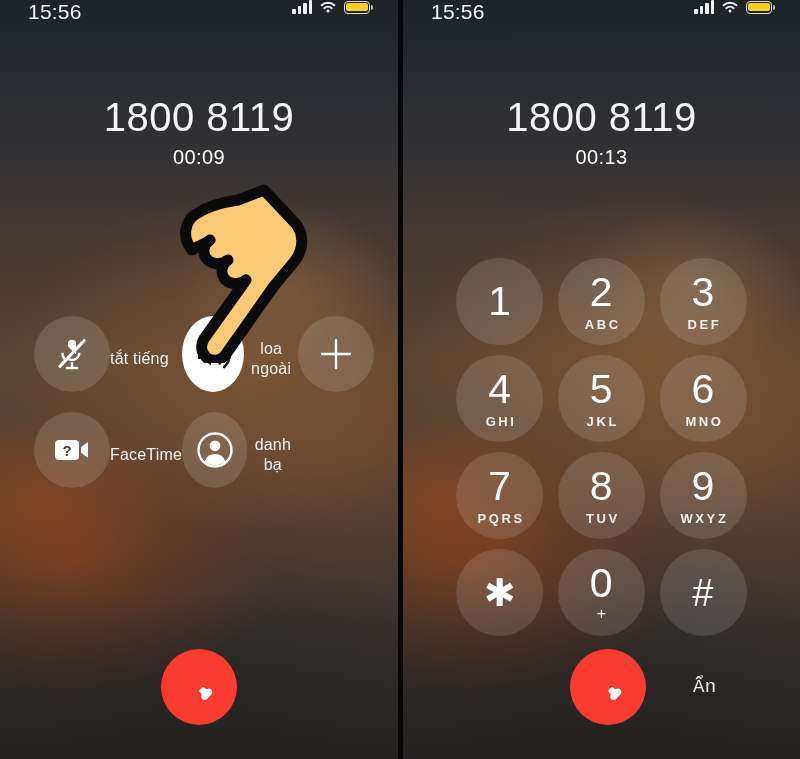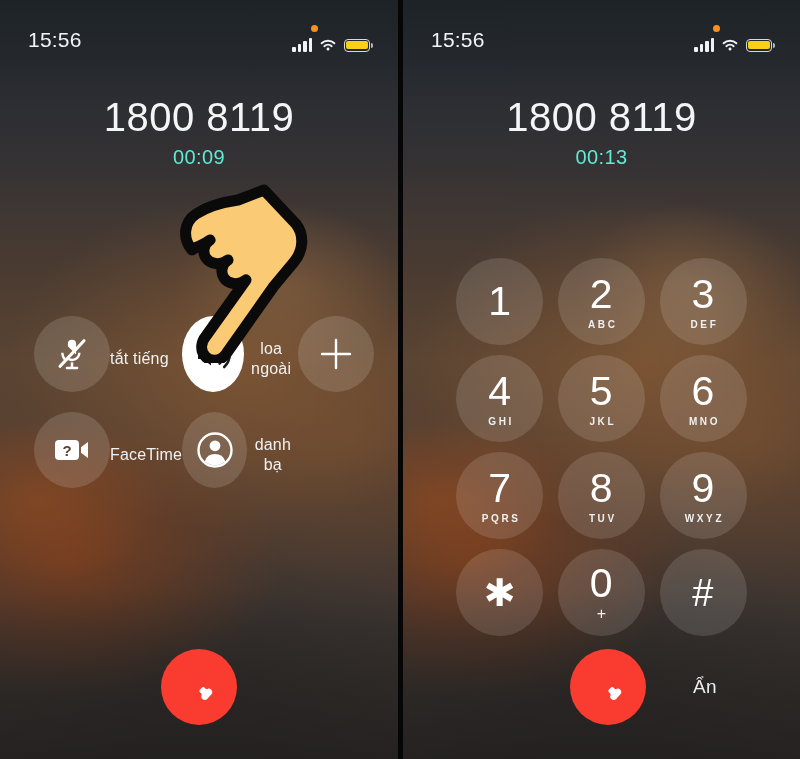--- a/index.html
+++ b/index.html
@@ -68,21 +68,21 @@
                 linear-gradient(0deg, rgba(22,20,20,0.55) 0px, rgba(0,0,0,0) 170px);
     pointer-events: none;
   }
 
   
   .statusbar {
     position: absolute;
     top: 0; left: 0; right: 0;
     height: 52px;
     display: flex;
-    align-items: flex-end;
+    align-items: flex-start;
     justify-content: space-between;
     padding: 0 28px;
     box-sizing: border-box;
     color: #fff;
   }
   .status-time {
     font-size: 21px;
     font-weight: 500;
     letter-spacing: 0.2px;
     color: #f2f3f4;
@@ -137,21 +137,21 @@
   .call-number {
     font-size: 40px;
     font-weight: 400;
     letter-spacing: 0.5px;
     color: #f4f5f6;
     line-height: 1.12;
   }
   .call-timer {
     margin-top: 6px;
     font-size: 20px;
-    color: #5eead4;
+    color: #ffffff;
     letter-spacing: 0.4px;
   }
 
   
   .controls {
     position: absolute;
     top: 316px;
     left: 0; right: 0;
     display: grid;
     grid-template-columns: repeat(3, 1fr);
@@ -200,34 +200,35 @@
     color: #fff;
   }
   .key-digit {
     font-size: 41px;
     font-weight: 300;
     line-height: 1;
     letter-spacing: 0.5px;
   }
   .key-digit.sym { font-size: 38px; font-weight: 400; }
   .key-letters {
-    font-size: 10px;
+    font-size: 13px;
     letter-spacing: 2.6px;
     margin-top: 4px;
     margin-left: 2.6px;
     font-weight: 600;
     color: #f0f0f0;
   }
   .key-letters.plus { font-size: 16px; letter-spacing: 0; margin-left: 0; margin-top: 1px; font-weight: 500;}
 
   
   .bottom-bar {
     position: absolute;
     bottom: 0; left: 0; right: 0;
     height: 140px;
+    font-family: Liberation Mono, monospace;
   }
   .end-call {
     position: absolute;
     left: 50%;
     transform: translateX(-50%);
     top: 30px;
     width: 76px; height: 76px;
     border-radius: 50%;
     background: #fa3c30;
     display: flex; align-items: center; justify-content: center;

